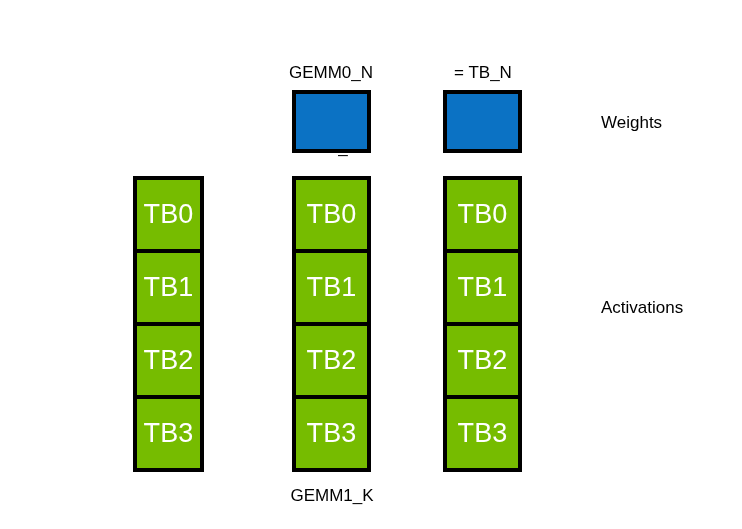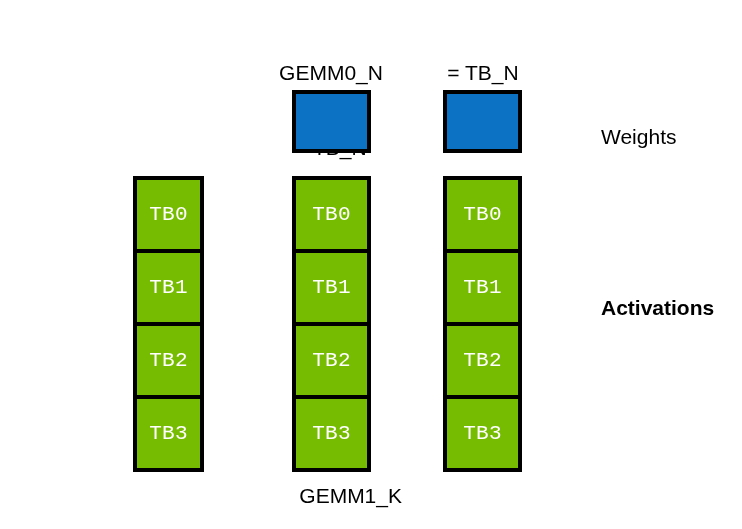--- a/index.html
+++ b/index.html
@@ -17,21 +17,21 @@
     position: relative;
     width: 742px;
     height: 529px;
     background: #ffffff;
     overflow: hidden;
   }
 
   
   .label {
     position: absolute;
-    font-size: 21px;
+    font-size: 17px;
     line-height: 25px;
     color: #000000;
     white-space: pre;
   }
   .label.center {
     text-align: center;
   }
   .label .line {
     display: block;
   }
@@ -59,49 +59,48 @@
     display: flex;
     align-items: center;
     justify-content: center;
     flex: 1 1 0;
     margin-bottom: -4px;
   }
   .tb-cell:last-child {
     margin-bottom: 0;
   }
   .tb-cell .tb-label {
-    font-size: 21px;
+    font-size: 27px;
     line-height: 21px;
     color: #ffffff;
     letter-spacing: 0.2px;
     user-select: none;
-    font-family: Liberation Mono, monospace;
   }
 </style>
 </head>
 <body>
 
 <div id="canvas">
 
   <div class="label center" style="left:262px; top:10px; width:138px;">
     <span class="line">GEMM0_N</span>
     <span class="line">= TB_N</span>
   </div>
 
   <div class="label center" style="left:414px; top:10px; width:138px;">
     <span class="line">= TB_N</span>
   </div>
 
   <div class="weight-tile" style="left:292px; top:90px; width:79px; height:63px;"></div>
 
   <div class="weight-tile" style="left:443px; top:90px; width:79px; height:63px;"></div>
 
-  <div class="label" style="left:601px; top:124px;">Weights</div>
+  <div class="label" style="left:601px; top:110px;">Weights</div>
 
-  <div class="label" style="left:601px; top:295px;font-weight:bold;">Activations</div>
+  <div class="label" style="left:601px; top:295px;">Activations</div>
 
 
   <div class="activation-column" style="left:133px; top:176px; width:71px; height:296px;">
     <div class="tb-cell">
       <span class="tb-label">TB0</span>
     </div>
     <div class="tb-cell">
       <span class="tb-label">TB1</span>
     </div>
     <div class="tb-cell">
@@ -136,15 +135,15 @@
     </div>
     <div class="tb-cell">
       <span class="tb-label">TB2</span>
     </div>
     <div class="tb-cell">
       <span class="tb-label">TB3</span>
     </div>
   </div>
 
 
-  <div class="label center" style="left:262px; top:483px; width:140px;text-align:right;">GEMM1_K</div>
+  <div class="label center" style="left:262px; top:483px; width:140px;">GEMM1_K</div>
 
 </div>
 
 </body></html>

